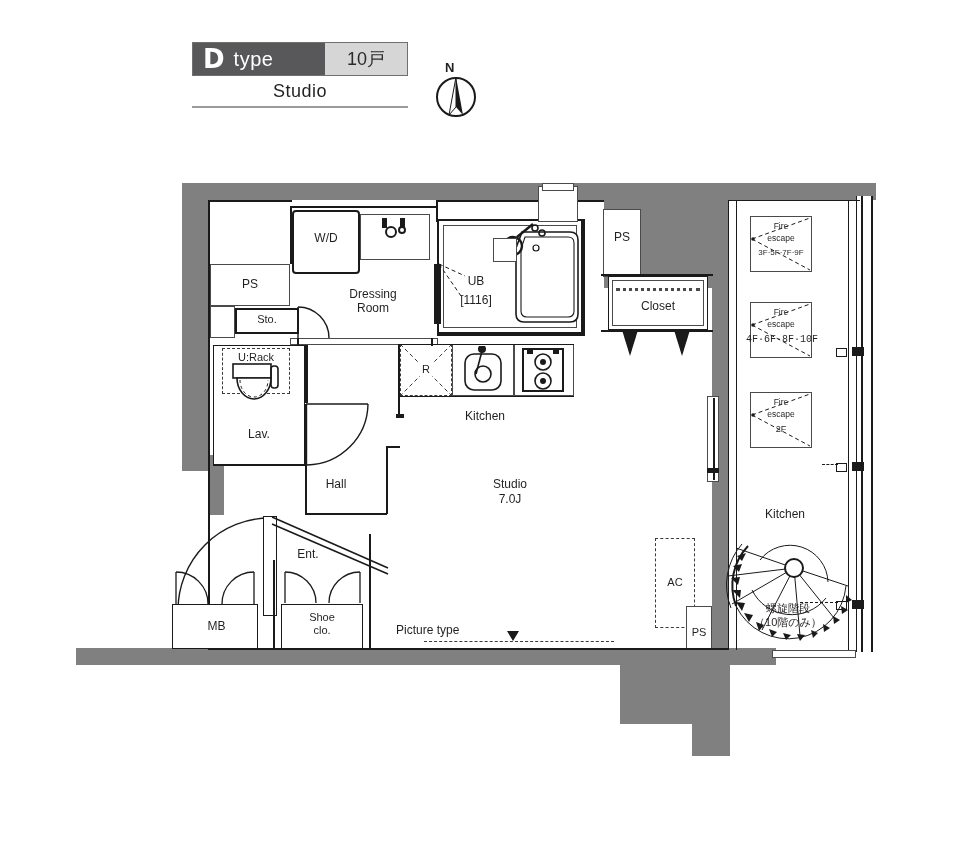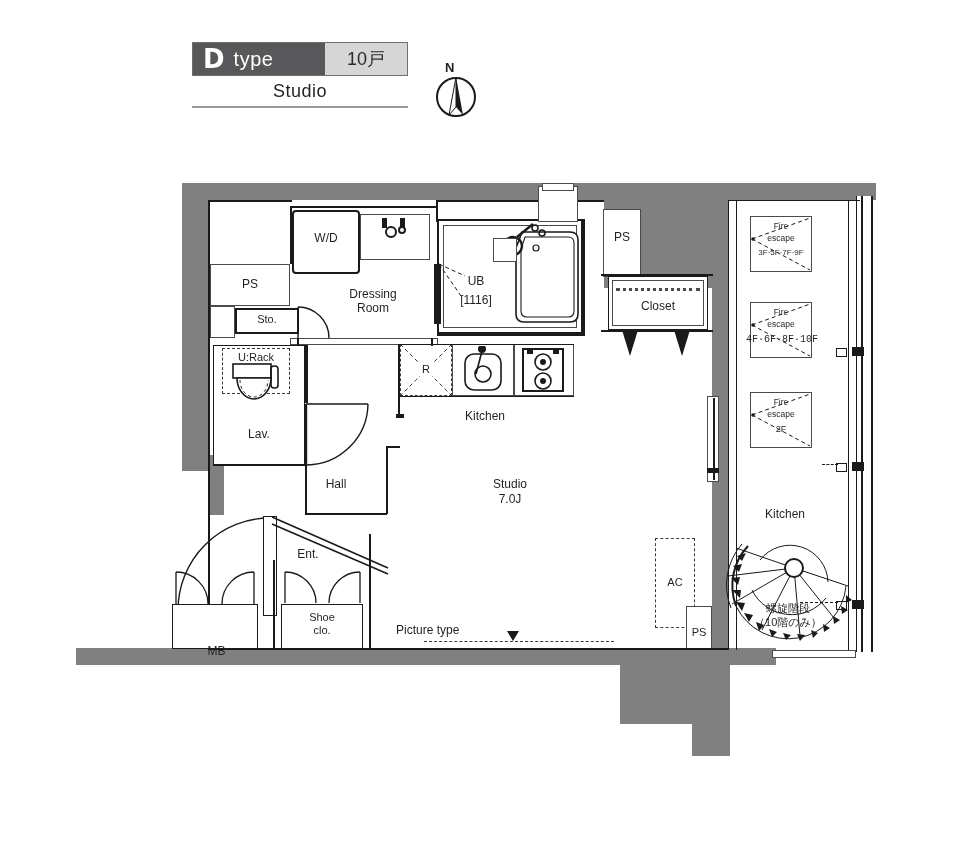--- a/index.html
+++ b/index.html
@@ -149,21 +149,21 @@
     <line x1="94" y1="2" x2="94" y2="94" stroke="#1a1a1a" stroke-width="2.2"></line>
   </svg>
   <div class="abs" style="left:263px;top:516px;width:14px;height:100px;border:1px solid #1a1a1a;background:#fff;box-sizing:border-box;"></div>
 
   <svg class="abs" style="left:270px;top:514px;" width="122" height="62">
     <line x1="2" y1="3" x2="118" y2="54" stroke="#1a1a1a" stroke-width="1.6"></line>
     <line x1="2" y1="10" x2="118" y2="60" stroke="#1a1a1a" stroke-width="1.6"></line>
   </svg>
 
   <div class="abs room" style="left:172px;top:604px;width:86px;height:45px;"></div>
-  <div class="abs lbl" style="left:172px;top:620px;width:89px;margin-top:25px;">MB</div>
+  <div class="abs lbl" style="left:172px;top:620px;width:89px;">MB</div>
   <svg class="abs" style="left:174px;top:570px;" width="84" height="36">
     <path d="M2 2 A32 32 0 0 1 34 34" fill="none" stroke="#1a1a1a" stroke-width="1.3"></path>
     <path d="M80 2 A32 32 0 0 0 48 34" fill="none" stroke="#1a1a1a" stroke-width="1.3"></path>
     <line x1="2" y1="2" x2="2" y2="34" stroke="#1a1a1a" stroke-width="1.3"></line>
     <line x1="80" y1="2" x2="80" y2="34" stroke="#1a1a1a" stroke-width="1.3"></line>
   </svg>
 
   <div class="abs room" style="left:281px;top:604px;width:82px;height:45px;"></div>
   <div class="abs lbl sm" style="left:281px;top:611px;width:82px;">Shoe
 clo.</div>

